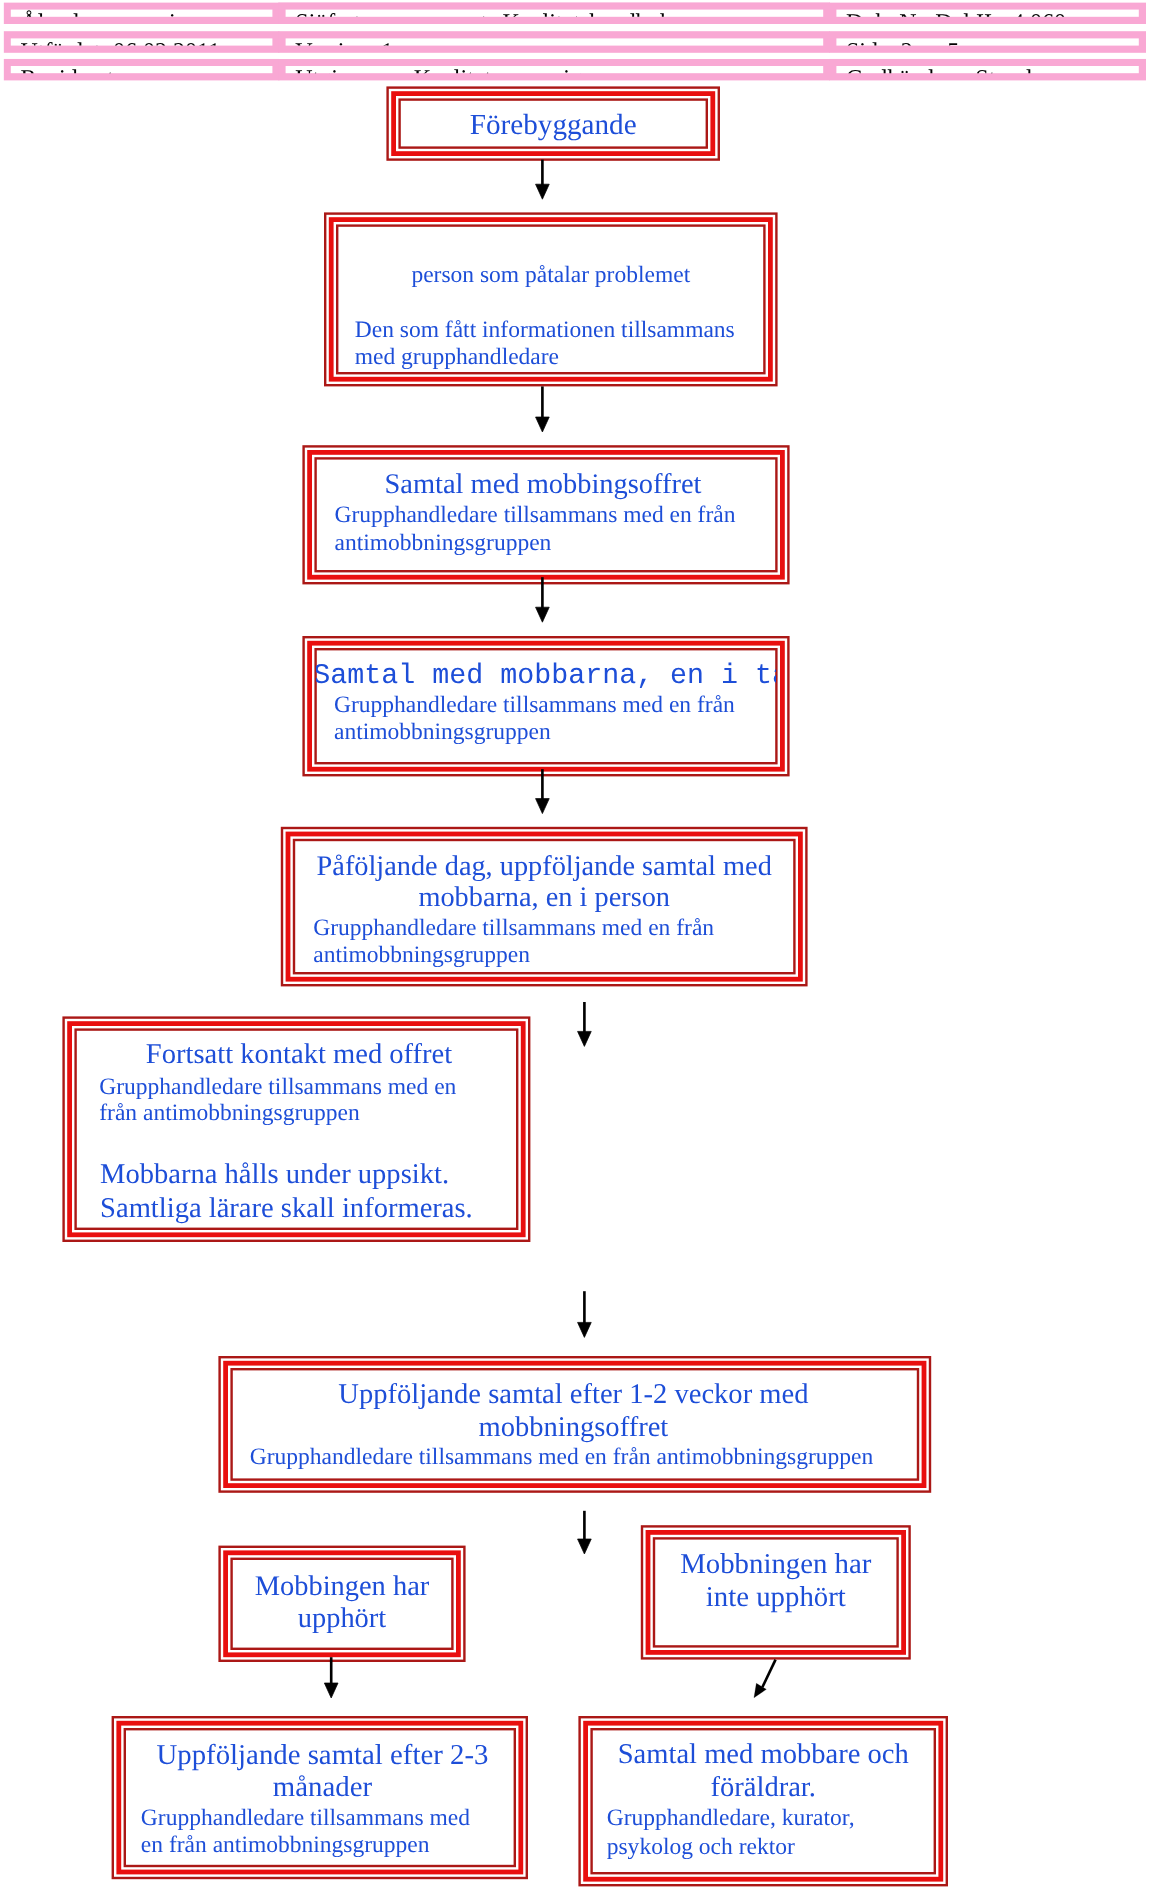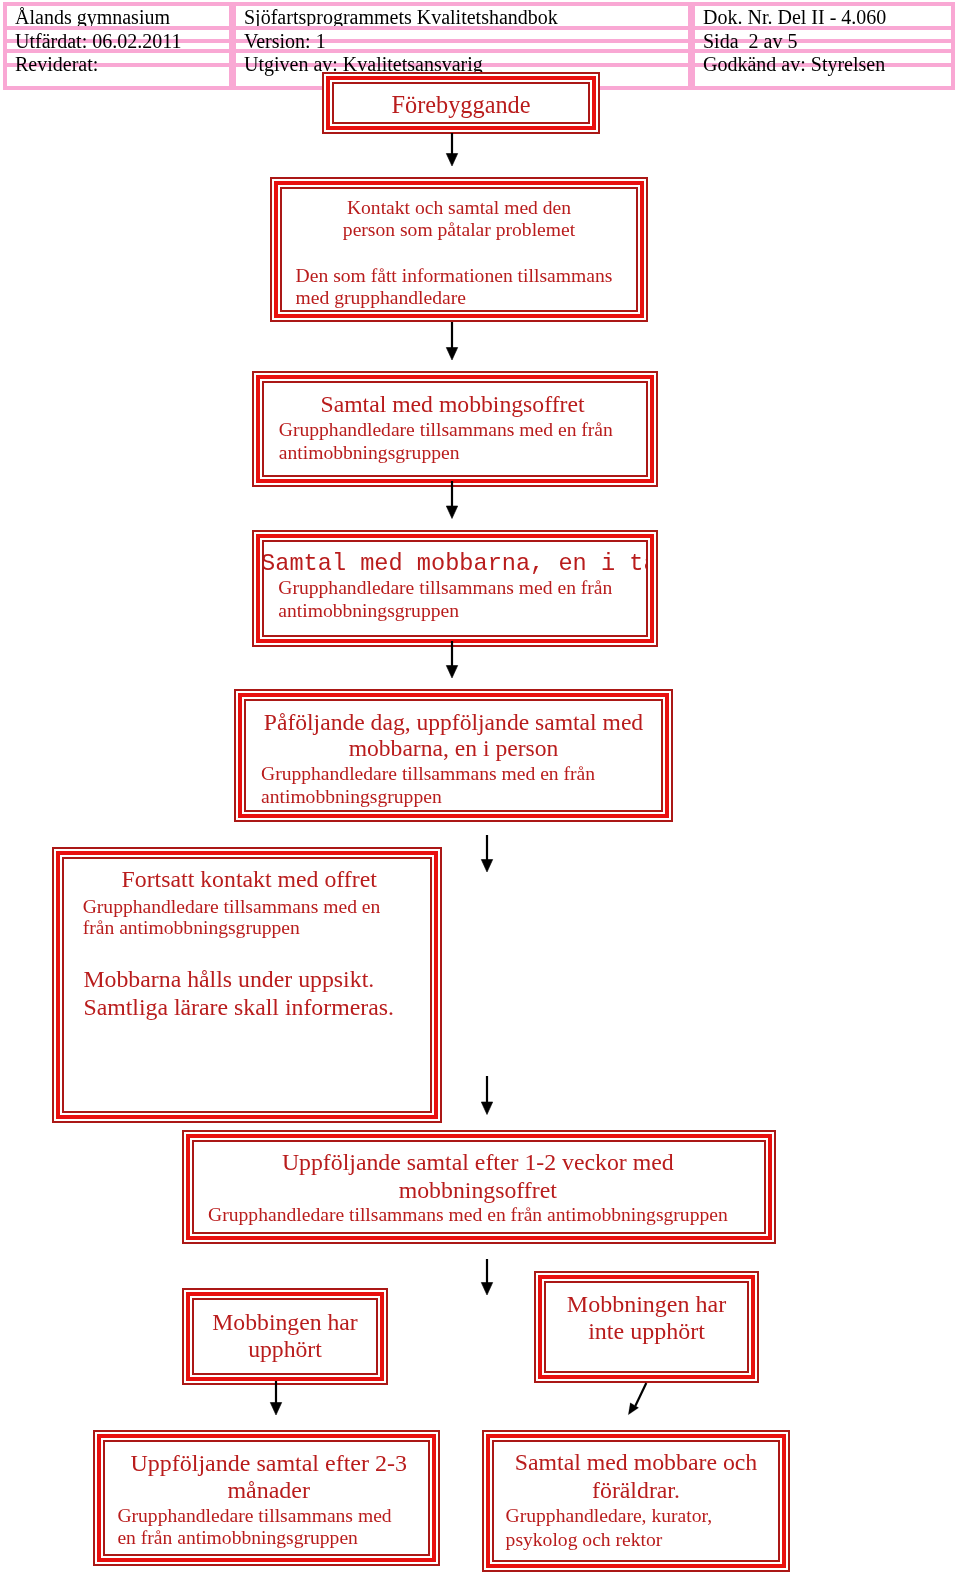--- a/index.html
+++ b/index.html
@@ -5,37 +5,37 @@
 <style>
   html,body{margin:0;padding:0;background:#ffffff;}
   body{width:960px;height:1578px;position:relative;overflow:hidden;
        font-family:"Liberation Serif","DejaVu Serif",serif;color:#000;
        -webkit-font-smoothing:antialiased;}
   .page{position:absolute;left:0;top:0;width:960px;height:1578px;}
 
   
   .hdr{position:absolute;left:3px;top:2px;width:952px;height:71px;}
   .hdr .hrow{position:absolute;left:0;width:952px;height:23.6px;}
-  .hdr .hc{position:absolute;top:0;height:41px;box-sizing:border-box;
-          border:4px solid #f9a8d4;padding-left:8px;
+  .hdr .hc{position:absolute;top:0;height:18px;box-sizing:border-box;
+          border:6px solid #f9a8d4;padding-left:8px;
           font-size:20px;line-height:22px;white-space:pre;overflow:hidden;
           transform:translateZ(0);}
   .hc1{left:0;width:230px;}
   .hc2{left:229px;width:460px;}
   .hc3{left:688px;width:264px;}
 
   
   .fbox{position:absolute;box-sizing:border-box;background:#fff;
         border:2px solid #ab1816;padding:2px;}
   .fbox > .inner{box-sizing:border-box;width:100%;height:100%;
         border:4px solid #e90f0f;padding:2px;background:#fff;}
   .fbox > .inner > .inner2{box-sizing:border-box;width:100%;height:100%;
         border:2px solid #ab1816;background:#fff;overflow:hidden;
         position:relative;}
-  .txt{color:#b91c1c;white-space:pre;position:absolute;transform:translateZ(0);}
+  .txt{color:#1d4ed8;white-space:pre;position:absolute;transform:translateZ(0);}
   .ctr{left:0;right:0;text-align:center;}
   .sl1{transform:translateX(-2.9px) translateZ(0);font-family:Liberation Mono, monospace;}
   .sl2{transform:translateX(-2.5px) translateZ(0);}
   .sr1{transform:translateX(2.2px) translateZ(0);}
   .sl0{transform:translateX(-1.2px) translateZ(0);}
 
   
   .arrow{position:absolute;}
 </style>
 </head>
@@ -65,21 +65,20 @@
    <div class="inner">
         <div class="inner2">
     <div class="txt ctr" style="top:9.2px;font-size:24.3px;line-height:24.3px;">Förebyggande</div>
    </div>
       </div>
   </div>
 
   <div class="fbox" style="left:270px;top:177px;width:378px;height:145px;">
    <div class="inner">
         <div class="inner2">
-    <div class="txt ctr" style="top:9.0px;font-size:19.6px;line-height:19.6px;">Kontakt och samtal med den</div>
     <div class="txt ctr" style="top:31.3px;font-size:19.6px;line-height:19.6px;">person som påtalar problemet</div>
     <div class="txt" style="left:13.6px;top:76.7px;font-size:19.6px;line-height:19.6px;">Den som fått informationen tillsammans</div>
     <div class="txt" style="left:13.6px;top:98.8px;font-size:19.6px;line-height:19.6px;">med grupphandledare</div>
    </div>
       </div>
   </div>
 
   <div class="fbox" style="left:252px;top:371px;width:406px;height:116px;">
    <div class="inner">
         <div class="inner2">
@@ -104,21 +103,21 @@
    <div class="inner">
         <div class="inner2">
     <div class="txt ctr" style="top:10.2px;font-size:23.6px;line-height:23.6px;">Påföljande dag, uppföljande samtal med</div>
     <div class="txt ctr" style="top:35.8px;font-size:23.6px;line-height:23.6px;">mobbarna, en i person</div>
     <div class="txt" style="left:15.0px;top:63.3px;font-size:19.6px;line-height:19.6px;">Grupphandledare tillsammans med en från</div>
     <div class="txt" style="left:15.0px;top:85.5px;font-size:19.6px;line-height:19.6px;">antimobbningsgruppen</div>
    </div>
       </div>
   </div>
 
-  <div class="fbox" style="left:52px;top:847px;width:390px;height:276px;">
+  <div class="fbox" style="left:52px;top:847px;width:390px;height:188px;">
    <div class="inner">
         <div class="inner2">
     <div class="txt ctr sr1" style="top:9.3px;font-size:23.8px;line-height:23.8px;">Fortsatt kontakt med offret</div>
     <div class="txt" style="left:18.7px;top:37.9px;font-size:19.6px;line-height:19.6px;">Grupphandledare tillsammans med en</div>
     <div class="txt" style="left:18.7px;top:58.8px;font-size:19.6px;line-height:19.6px;">från antimobbningsgruppen</div>
     <div class="txt" style="left:19.4px;top:109.2px;font-size:23.8px;line-height:23.8px;">Mobbarna hålls under uppsikt.</div>
     <div class="txt" style="left:19.4px;top:137.3px;font-size:23.8px;line-height:23.8px;">Samtliga lärare skall informeras.</div>
    </div>
       </div>
   </div>

